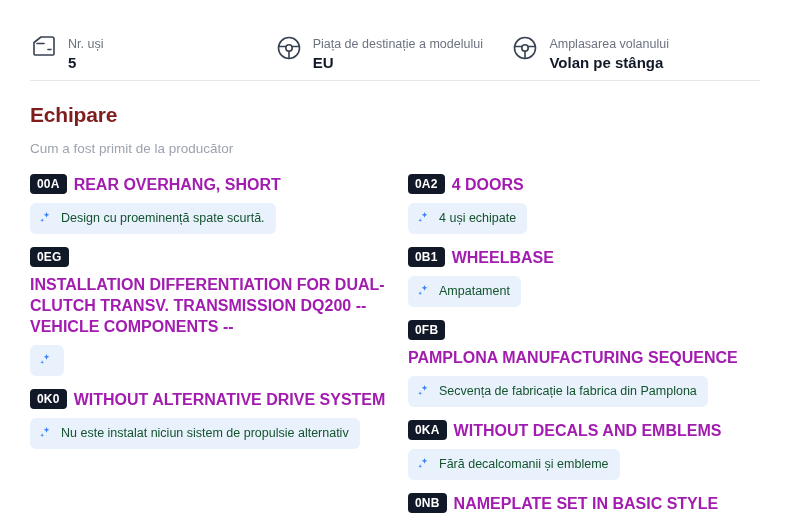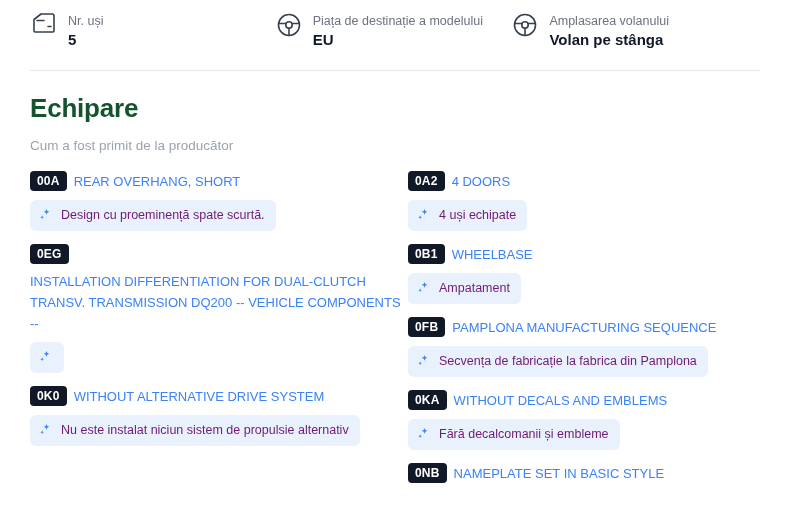--- a/index.html
+++ b/index.html
@@ -20,21 +20,22 @@
     width: 790px;
     height: 527px;
     background: #ffffff;
   }
 
   
   .spec-strip {
     display: flex;
     padding: 0 30px;
     height: 62px;
-    align-items: center;
+    align-items: flex-end;
+    margin-top: 10px;
   }
   .spec-item {
     display: flex;
     align-items: flex-start;
     gap: 10px;
   }
   .spec-item.i0 { width: 248px; }
   .spec-item.i1 { width: 252px; }
   .spec-item.i2 { width: 240px; }
   .spec-icon {
@@ -62,23 +63,23 @@
   .divider {
     margin: 8px 30px 0 30px;
     border-top: 1px solid #e5e7eb;
   }
 
   
   .section {
     padding: 0 30px;
   }
   .section-title {
-    font-size: 26px;
+    font-size: 21px;
     font-weight: bold;
-    color: #14532d;
+    color: #7f1d1d;
     margin: 22px 0 0 0;
     letter-spacing: -0.2px;
   }
   .section-sub {
     font-size: 13.5px;
     color: #9ca3af;
     margin-top: 14px;
   }
 
   
@@ -108,41 +109,41 @@
     color: #ffffff;
     font-size: 12px;
     font-weight: bold;
     padding: 3px 7px 3px 7px;
     border-radius: 4px;
     line-height: 14px;
     letter-spacing: 0.2px;
     flex: 0 0 auto;
   }
   .equip-title {
-    font-size: 13px;
-    font-weight: normal;
-    color: #3b82f6;
+    font-size: 16px;
+    font-weight: bold;
+    color: #a21caf;
     line-height: 21px;
     flex: 1 1 auto;
     min-width: 0;
   }
   .equip-note {
     display: inline-flex;
     align-items: flex-start;
     gap: 8px;
     background: #e8f1fc;
     border-radius: 6px;
     padding: 7px 11px 7px 9px;
     margin-top: 8px;
     max-width: 358px;
   }
   .equip-note.narrow { max-width: 300px; }
   .note-text {
     font-size: 12.5px;
-    color: #701a75;
+    color: #14532d;
     line-height: 17px;
   }
   .sparkle {
     flex: 0 0 14px;
     width: 14px;
     height: 16px;
     margin-top: 1px;
     color: #3b82f6;
   }
   .sparkle svg { display: block; }

